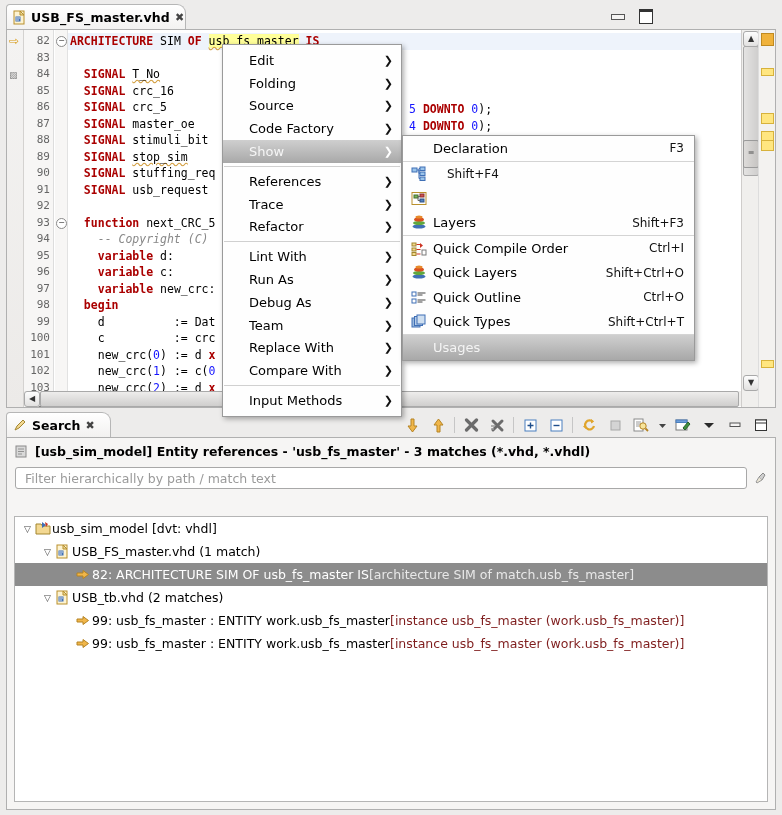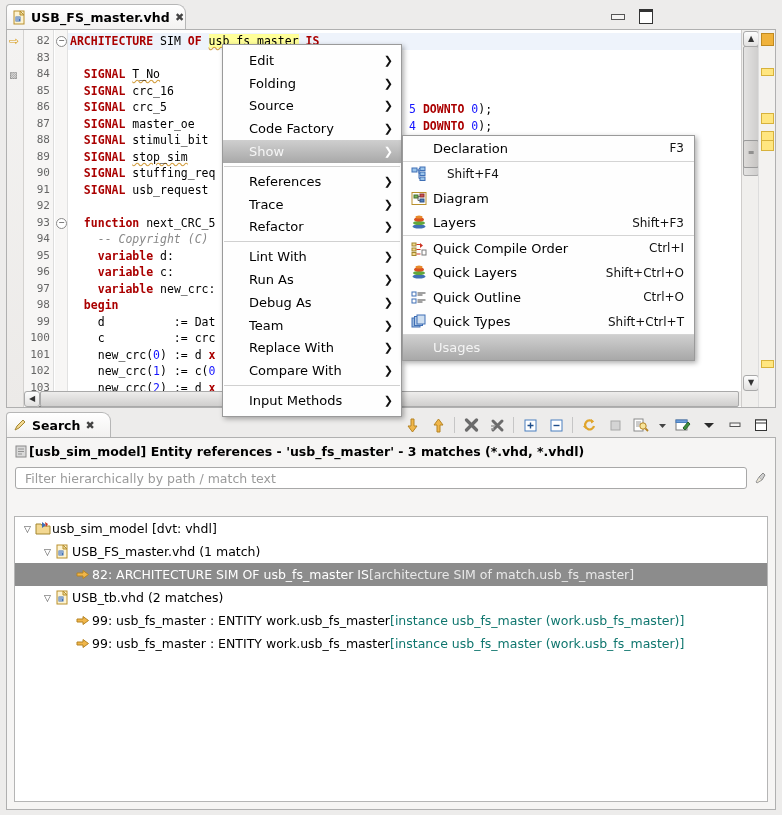--- a/index.html
+++ b/index.html
@@ -106,32 +106,32 @@
     background:linear-gradient(#ffffff,#f2f1f0);
     border:1px solid #b6b6b6;border-bottom:none;
     border-top-left-radius:4px;border-top-right-radius:9px;
     padding:0 10px 0 6px;display:flex;align-items:center;gap:5px;box-sizing:border-box;
   }
   .s-tab-title{font-size:12.5px;font-weight:600;}
   .s-tools{position:absolute;right:2px;top:2px;display:flex;align-items:center;gap:0px;}
   .tbtn{width:26px;height:22px;display:flex;align-items:center;justify-content:center;cursor:pointer;}
   .tsep{width:1px;height:16px;background:#c6c6c6;margin:0 3px;}
   .s-body{position:absolute;left:0;top:25px;width:770px;height:373px;border:1px solid #b0b0b0;background:#f6f5f4;box-sizing:border-box;}
-  .s-desc{display:flex;align-items:center;gap:2px;padding:6px 8px 4px 8px;font-size:12.5px;font-weight:600;}
+  .s-desc{display:flex;align-items:center;gap:8px;padding:6px 8px 4px 8px;font-size:12.5px;font-weight:600;}
   .filterwrap{padding:4px 8px 6px 8px;display:flex;align-items:center;gap:6px;}
   .filterbox{flex:1;height:22px;border:1px solid #a8a8a8;border-radius:3px;background:#fff;
      display:flex;align-items:center;padding:0 7px;box-sizing:border-box;}
   .filterbox input{border:0;outline:0;width:100%;font-size:12.5px;color:#222;font-family:inherit;background:transparent;}
   .filterbox input::placeholder{color:#9a9a9a;}
   .tree{position:absolute;left:7px;right:7px;top:78px;bottom:7px;background:#fff;border:1px solid #b5b5b5;overflow:hidden;}
   .trow{height:23px;display:flex;align-items:center;font-size:12.5px;white-space:nowrap;cursor:pointer;}
   .trow.sel{background:#8c8c8c;color:#fff;}
   .twist{width:13px;font-size:9px;color:#444;flex:0 0 13px;text-align:center;}
   .tico{width:18px;flex:0 0 18px;display:flex;align-items:center;justify-content:center;}
-  .gray{color:#0f766e;}
+  .gray{color:#7f1d1d;}
   .trow.sel .gray{color:#e8e8e8;}
 </style>
 </head>
 <body>
 
 <div class="app">
 
   <div class="editor-part">
     <div class="tabrow">
       <div class="tab" id="ed-tab" style="width: 180px;">
@@ -303,21 +303,20 @@
       <div class="m2i">
         <span class="ico">
           <svg width="16" height="15" viewBox="0 0 16 15">
             <rect x="1" y="1.5" width="14" height="12" fill="#fff" stroke="#b9902c"></rect>
             <rect x="3" y="4" width="4" height="3" fill="#79b25a" stroke="#47712f"></rect>
             <rect x="9" y="3" width="4" height="3" fill="#cf5050" stroke="#8c2f2f"></rect>
             <rect x="9" y="8" width="4" height="3" fill="#4f7fc0" stroke="#2d5184"></rect>
             <path d="M7 5.5h2M7 5.5v4h2" stroke="#666" fill="none"></path>
           </svg>
         </span>
-        <span class="lbl">Diagram</span>
         <span class="key"></span>
       </div>
       <div class="m2i">
         <span class="ico">
           <svg width="16" height="15" viewBox="0 0 16 15">
             <ellipse cx="8" cy="11.5" rx="6.5" ry="2" fill="#3f6fb5"></ellipse>
             <ellipse cx="8" cy="8" rx="6" ry="2" fill="#5fa83f"></ellipse>
             <ellipse cx="8" cy="4.5" rx="5" ry="2" fill="#d9511f"></ellipse>
             <ellipse cx="8" cy="2" rx="3.5" ry="1.5" fill="#e88a2a"></ellipse>
           </svg>

